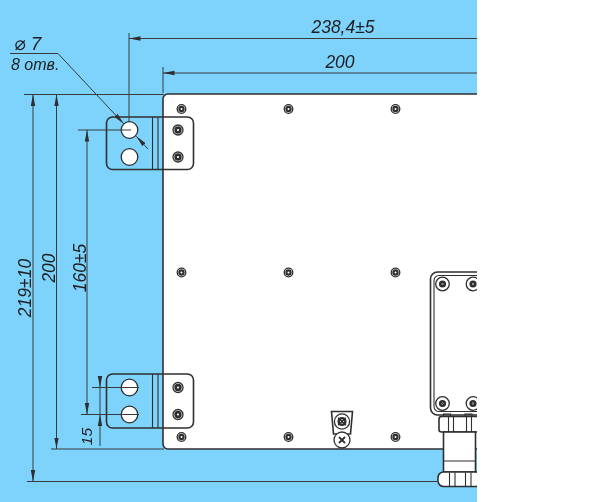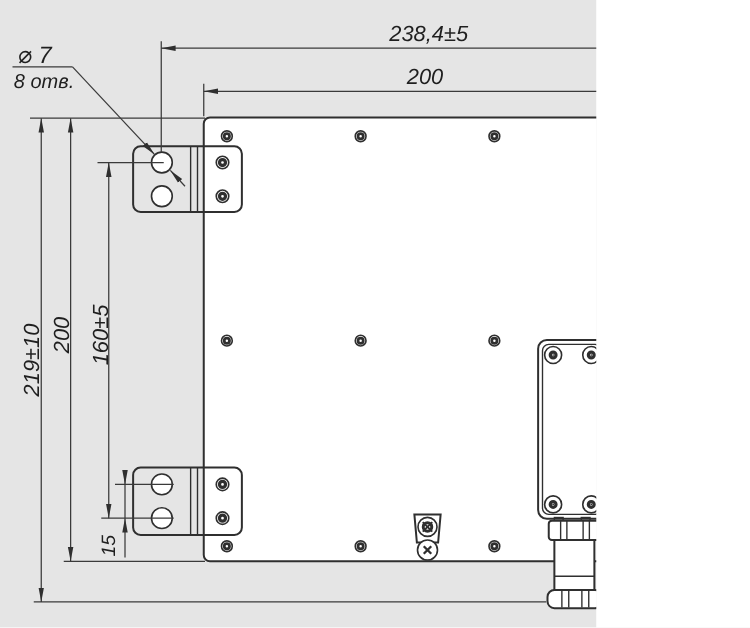--- a/index.html
+++ b/index.html
@@ -1,16 +1,16 @@
 <!DOCTYPE html>
 <html><head>
 <meta charset="utf-8">
 <style>
   html,body{margin:0;padding:0;background:#ffffff;}
-  .drawing-root{position:relative;width:477px;height:502px;background:#e5e5e5;overflow:hidden;}
+  .drawing-root{position:relative;width:477px;height:502px;background:#7dd3fc;overflow:hidden;}
   svg{display:block;}
   svg text{font-family:"Liberation Sans","DejaVu Sans",sans-serif;font-style:italic;fill:#1f1f1f;}
   .t-dim{font-size:17.5px;}
   .t-small{font-size:15.5px;}
   .t-dia{font-size:19px;}
   .t-otv{font-size:16px;}
   .contour{fill:none;stroke:#2f2f2f;stroke-width:1.6;}
   .contour-f{fill:#ffffff;stroke:#2f2f2f;stroke-width:1.6;}
   .inner{fill:none;stroke:#2f2f2f;stroke-width:1.1;}
   .dim{fill:none;stroke:#3a3a3a;stroke-width:1;}

